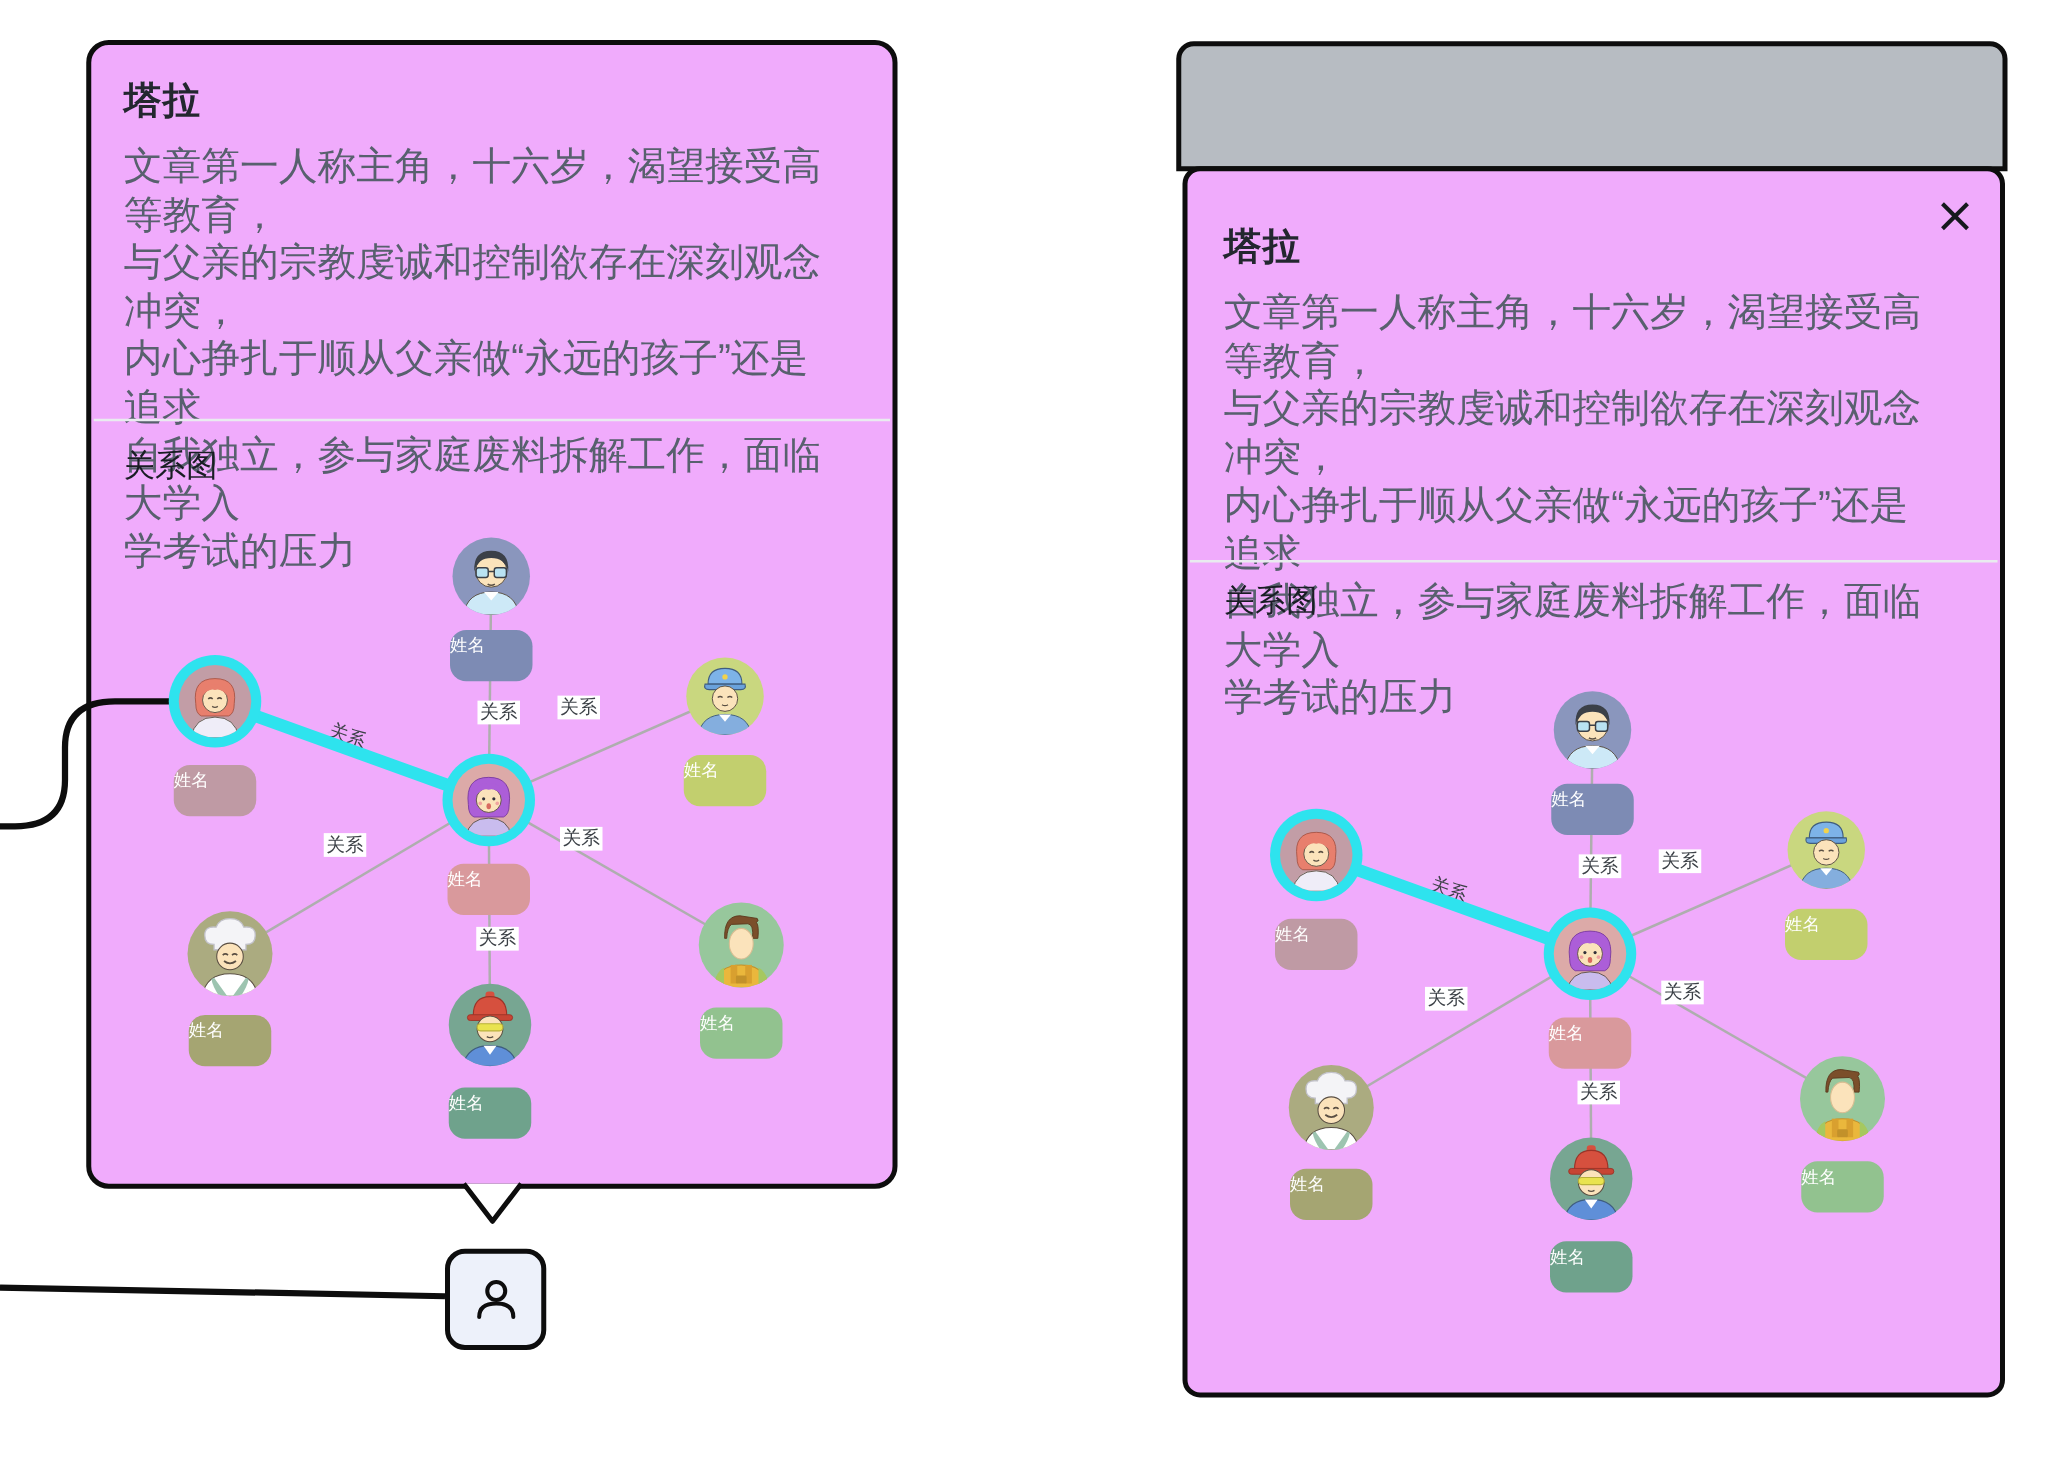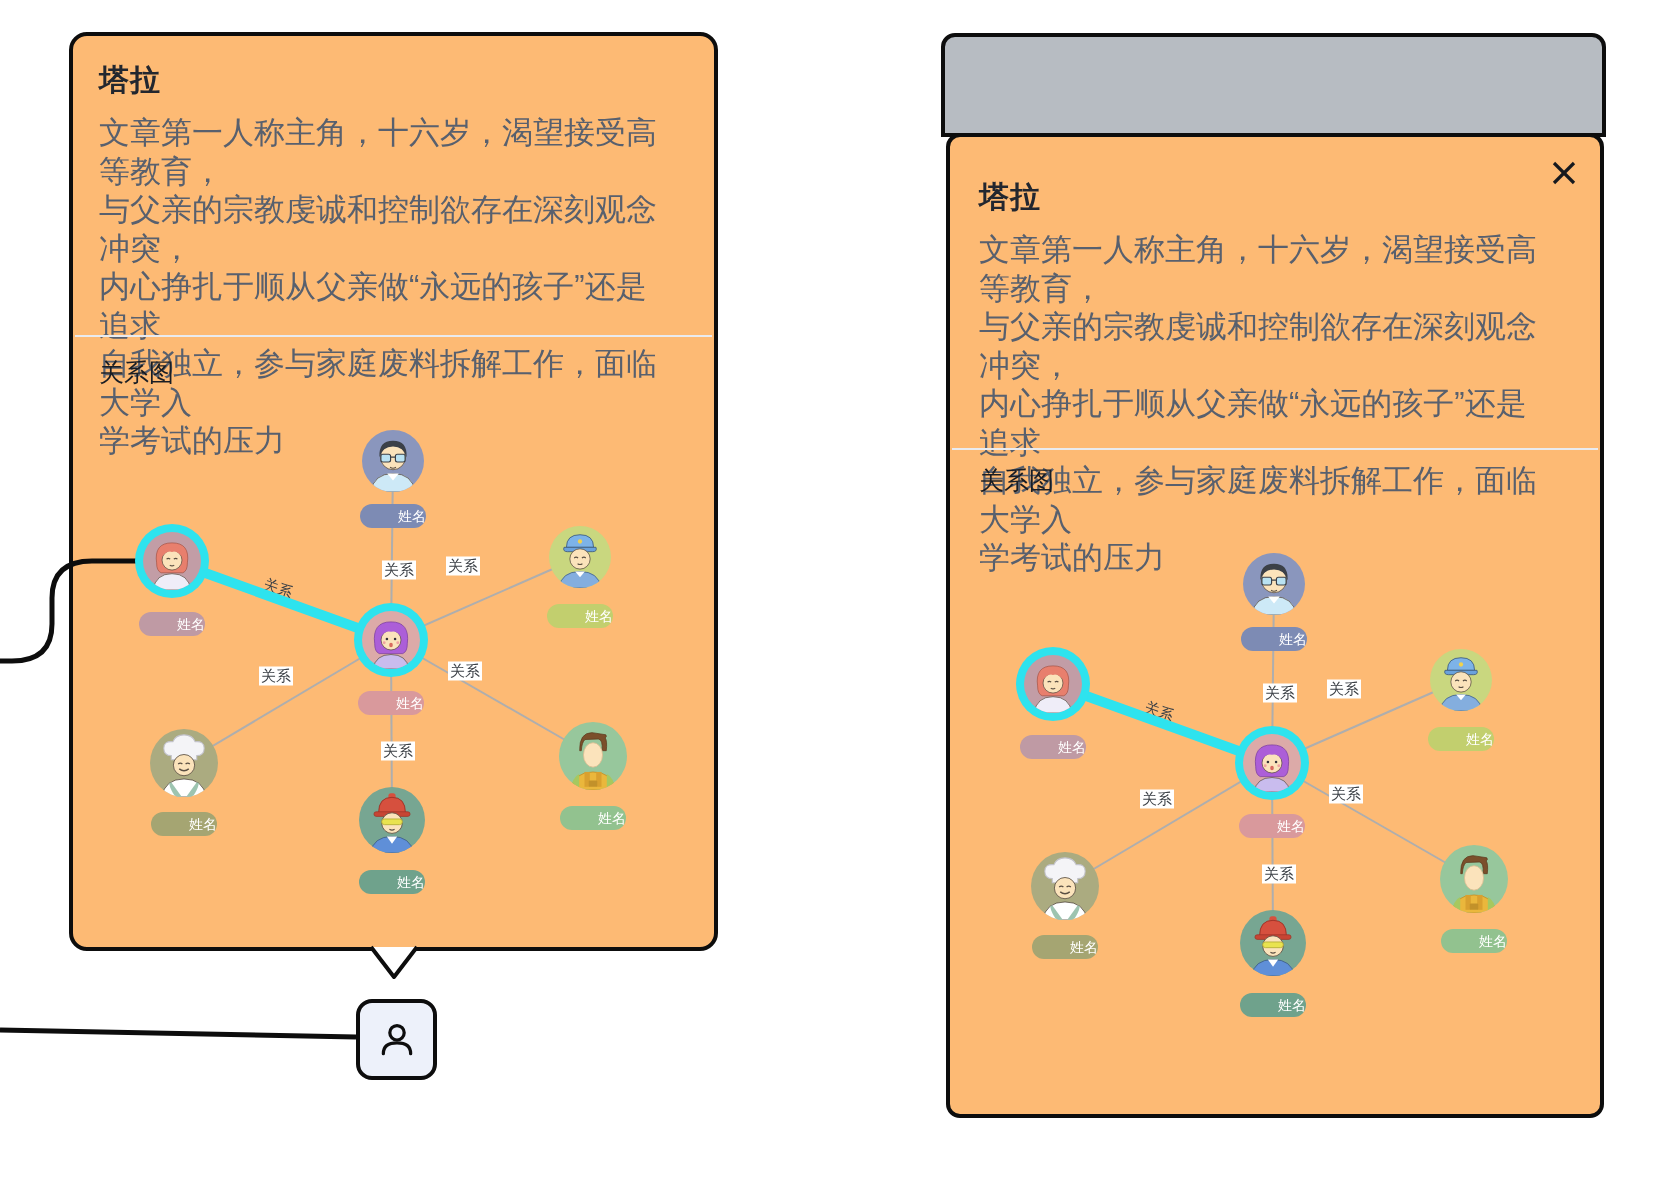--- a/index.html
+++ b/index.html
@@ -10,21 +10,21 @@
     --body:#58606e;
     --divider:#e9ebef;
     --titlebar:#b7bcc2;
     --triggerbg:#edf1fa;
   }
   html,body{margin:0;padding:0;background:#ffffff;}
   body{
     width:1654px;height:1180px;position:relative;overflow:hidden;
     font-family:"Liberation Sans","DejaVu Sans",sans-serif;
   }
-  .card{position:absolute;background:#fdba74;border:4px solid var(--ink);box-sizing:border-box;}
+  .card{position:absolute;background:#f0abfc;border:4px solid var(--ink);box-sizing:border-box;}
   #left-card{left:69px;top:32px;width:649px;height:919px;border-radius:18px;z-index:1;}
   #right-titlebar{position:absolute;left:941px;top:33px;width:665px;height:104px;background:var(--titlebar);
     border:4px solid var(--ink);border-radius:14px 14px 0 0;box-sizing:border-box;z-index:1;}
   #right-card{left:946px;top:133px;width:658px;height:985px;border-radius:14px;z-index:1;}
   .card-title{position:absolute;font-size:30px;font-weight:700;color:var(--title);letter-spacing:1px;}
   #left-card .card-title{left:26px;top:24px;}
   #right-card .card-title{left:29px;top:40px;}
   .card-desc{position:absolute;width:575px;font-size:31px;line-height:38.5px;color:var(--body);
     white-space:pre-line;margin:0;}
   #left-card .card-desc{left:26px;top:78px;}
@@ -41,22 +41,22 @@
   svg#cyan-layer{z-index:4;}
   #labels-layer,#nodes-layer{position:absolute;left:0;top:0;width:1654px;height:1180px;pointer-events:none;}
   #labels-layer{z-index:3;}
   #nodes-layer{z-index:5;}
   .elabel{position:absolute;font-size:15px;color:#3c4147;background:#fff;padding:0 2px;
     transform:translate(-50%,-50%);white-space:nowrap;}
   .elabel.rot{transform:translate(-50%,-50%) rotate(20deg);background:transparent;}
   .node{position:absolute;border-radius:50%;overflow:hidden;pointer-events:auto;}
   .node svg{display:block;width:100%;height:100%;}
   .node.hl{box-shadow:0 0 0 8px var(--cyan);}
-  .badge{position:absolute;width:66px;height:24px;line-height:24px;border-radius:13px;
-    color:#fff;font-size:14px;font-weight:500;text-align:right;}
+  .badge{position:absolute;width:66px;height:41px;line-height:24px;border-radius:13px;
+    color:#fff;font-size:14px;font-weight:500;text-align:left;}
   .bg-father{background:#8a96bd;} .bd-father{background:#7d8bb4;}
   .bg-mother{background:#c29da6;} .bd-mother{background:#bf9aa4;}
   .bg-police{background:#c9d77f;} .bd-police{background:#c2cf6e;}
   .bg-tara{background:#dcaaa8;}   .bd-tara{background:#d9999c;}
   .bg-chef{background:#abab80;}   .bd-chef{background:#a5a572;}
   .bg-worker{background:#77a692;} .bd-worker{background:#6fa28c;}
   .bg-young{background:#97c79c;}  .bd-young{background:#92c28f;}
   #trigger-btn{position:absolute;left:356px;top:999px;width:81px;height:81px;border-radius:16px;
     background:var(--triggerbg);border:4px solid var(--ink);box-sizing:border-box;display:flex;
     align-items:center;justify-content:center;pointer-events:auto;cursor:pointer;}

